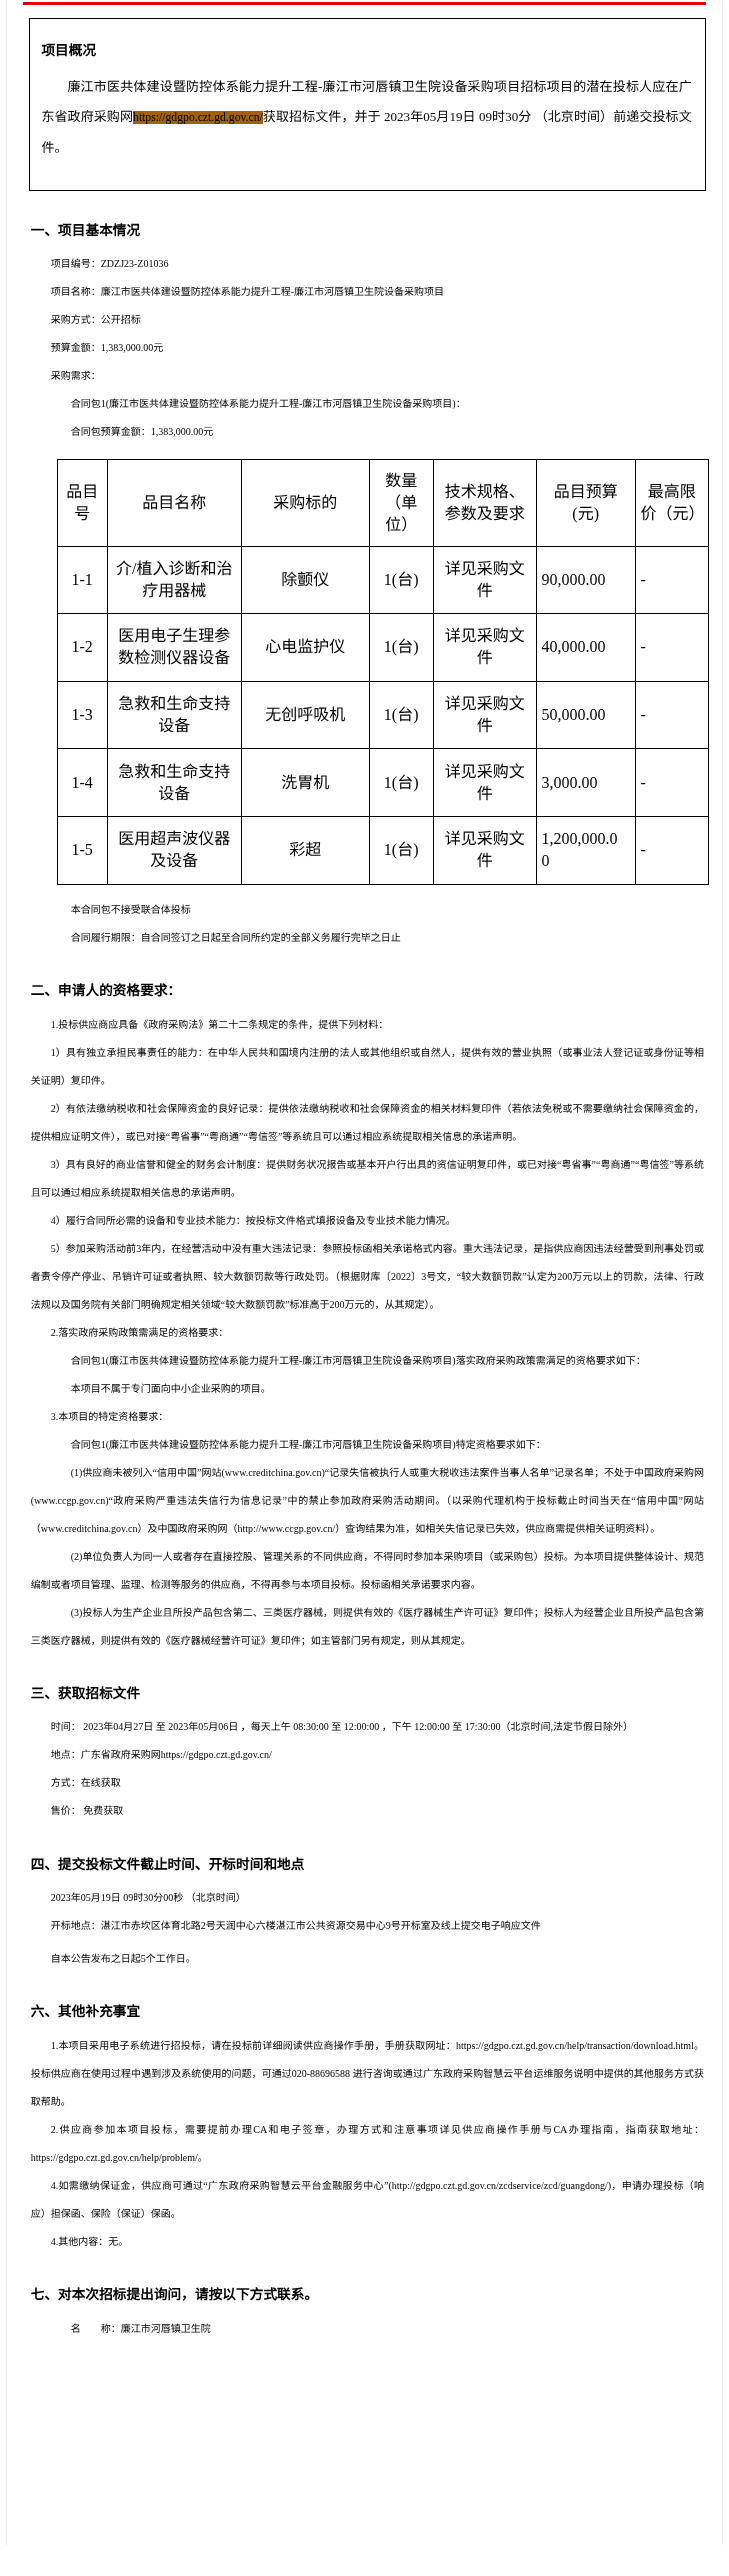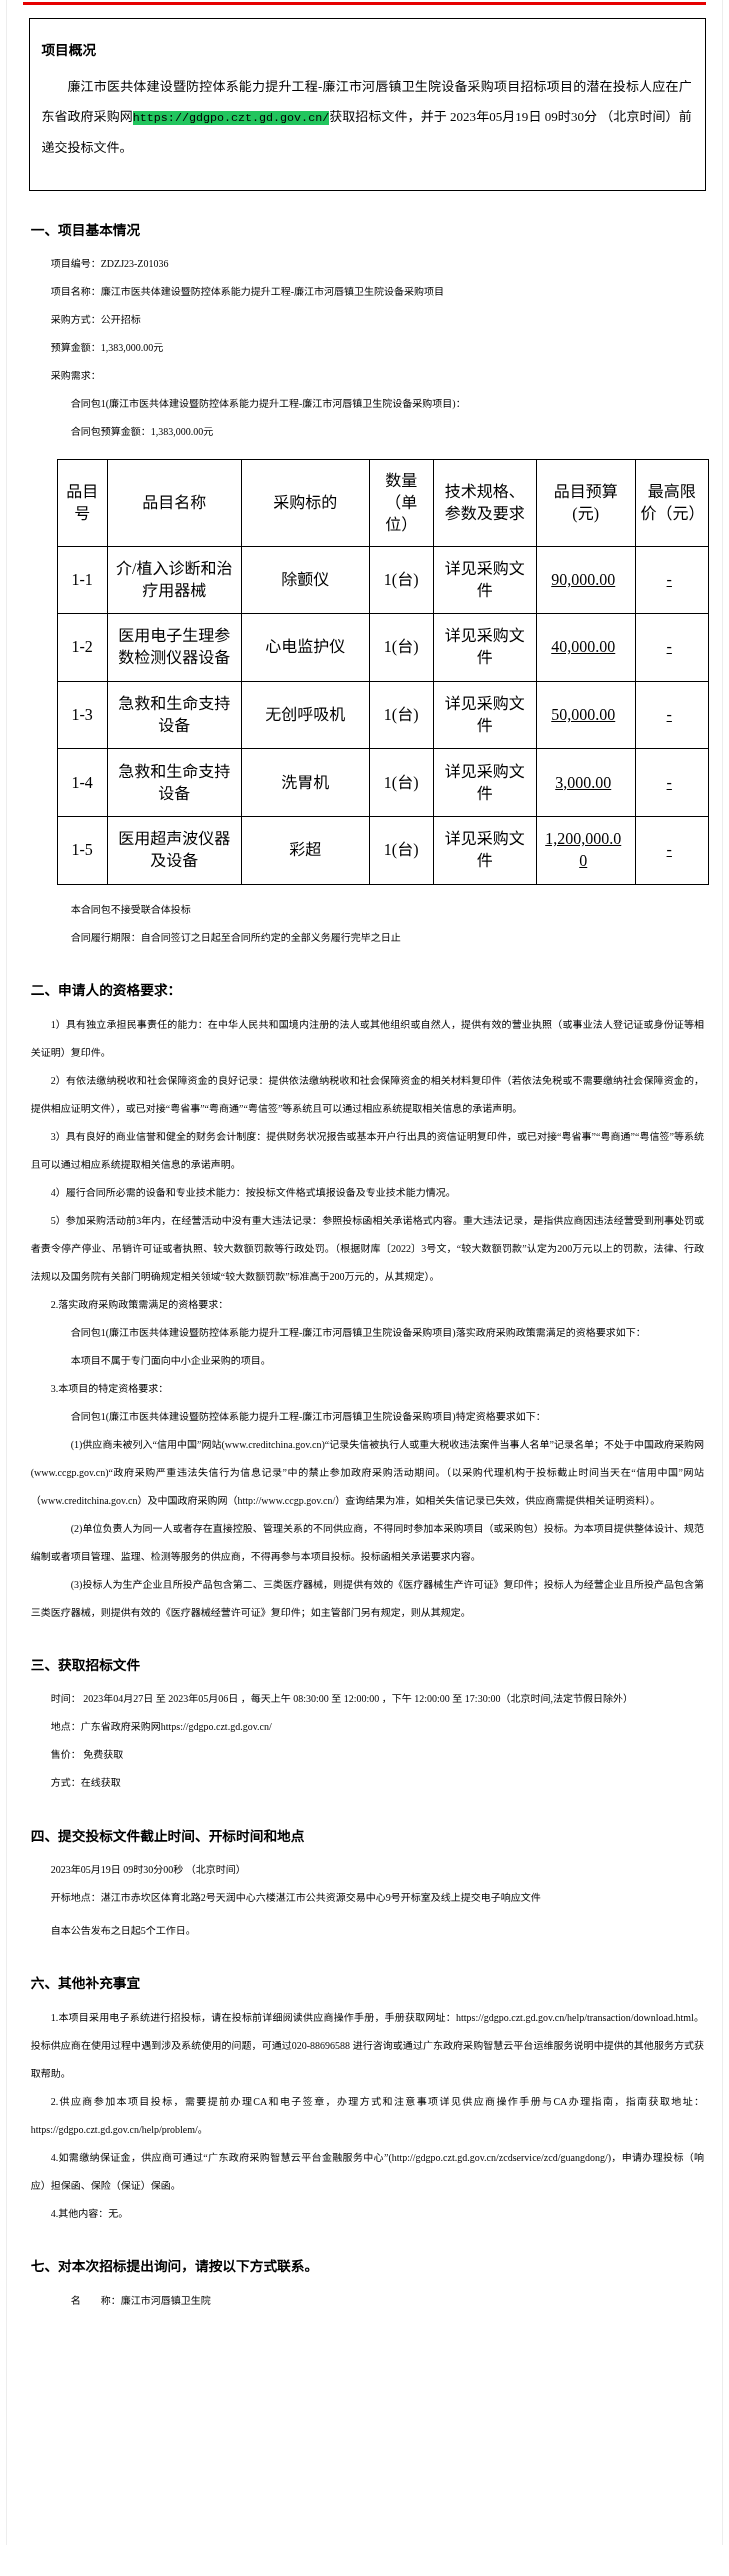--- a/index.html
+++ b/index.html
@@ -36,22 +36,22 @@
     margin:0;
   }
   .overview-text{
     margin:13px 0 0 0;
     font-size:13px;
     line-height:30px;
     text-indent:2em;
     text-align:justify;
   }
   .url-hl{
-    background:#22c55e;
-    font-family:Liberation Mono, monospace;
+    background:#a16207;
+    font-family:Liberation Serif, serif;
     font-size:11.7px;
   }
   
   .sec-heading{
     font-size:13.7px;
     font-weight:bold;
     margin:27.5px 0 11.3px 4px;
   }
   p.bp{
     margin:0 1.6px 0 4px;
@@ -74,21 +74,21 @@
   table.items th, table.items td{
     border:0.8px solid #000;
     padding:11.3px 4.8px;
     text-align:center;
     vertical-align:middle;
     line-height:22px;
     word-break:break-all;
     font-weight:normal;
   }
   table.items th{ padding:9.7px 4.8px; }
-  table.items td.num{ text-align:center; padding-right:9.7px;text-decoration:underline; }
+  table.items td.num{ text-align:left; padding-right:9.7px; }
 </style>
 </head>
 <body>
 
 <div class="sheet">
 
   <div class="topline" style="background: rgb(230, 0, 0);"></div>
 
   <div class="overview-box">
     <p class="overview-title">项目概况</p>
@@ -171,39 +171,40 @@
         <td class="num">1,200,000.00</td>
         <td class="num">-</td>
       </tr>
     </tbody>
   </table>
 
   <p class="bp ind4">本合同包不接受联合体投标</p>
   <p class="bp ind4">合同履行期限：自合同签订之日起至合同所约定的全部义务履行完毕之日止</p>
 
   <h2 class="sec-heading">二、申请人的资格要求：</h2>
+  <p class="bp gap-top">1.投标供应商应具备《政府采购法》第二十二条规定的条件，提供下列材料：</p>
   <p class="bp">1）具有独立承担民事责任的能力：在中华人民共和国境内注册的法人或其他组织或自然人，提供有效的营业执照（或事业法人登记证或身份证等相关证明）复印件。</p>
   <p class="bp">2）有依法缴纳税收和社会保障资金的良好记录：提供依法缴纳税收和社会保障资金的相关材料复印件（若依法免税或不需要缴纳社会保障资金的，提供相应证明文件），或已对接“粤省事”“粤商通”“粤信签”等系统且可以通过相应系统提取相关信息的承诺声明。</p>
   <p class="bp">3）具有良好的商业信誉和健全的财务会计制度：提供财务状况报告或基本开户行出具的资信证明复印件，或已对接“粤省事”“粤商通”“粤信签”等系统且可以通过相应系统提取相关信息的承诺声明。</p>
   <p class="bp">4）履行合同所必需的设备和专业技术能力：按投标文件格式填报设备及专业技术能力情况。</p>
   <p class="bp">5）参加采购活动前3年内，在经营活动中没有重大违法记录：参照投标函相关承诺格式内容。重大违法记录，是指供应商因违法经营受到刑事处罚或者责令停产停业、吊销许可证或者执照、较大数额罚款等行政处罚。（根据财库〔2022〕3号文，“较大数额罚款”认定为200万元以上的罚款，法律、行政法规以及国务院有关部门明确规定相关领域“较大数额罚款”标准高于200万元的，从其规定）。</p>
   <p class="bp">2.落实政府采购政策需满足的资格要求：</p>
   <p class="bp ind4">合同包1(廉江市医共体建设暨防控体系能力提升工程-廉江市河唇镇卫生院设备采购项目)落实政府采购政策需满足的资格要求如下：</p>
   <p class="bp ind4">本项目不属于专门面向中小企业采购的项目。</p>
   <p class="bp">3.本项目的特定资格要求：</p>
   <p class="bp ind4">合同包1(廉江市医共体建设暨防控体系能力提升工程-廉江市河唇镇卫生院设备采购项目)特定资格要求如下：</p>
   <p class="bp ind4">(1)供应商未被列入“信用中国”网站(www.creditchina.gov.cn)“记录失信被执行人或重大税收违法案件当事人名单”记录名单；不处于中国政府采购网(www.ccgp.gov.cn)“政府采购严重违法失信行为信息记录”中的禁止参加政府采购活动期间。（以采购代理机构于投标截止时间当天在“信用中国”网站（www.creditchina.gov.cn）及中国政府采购网（http://www.ccgp.gov.cn/）查询结果为准，如相关失信记录已失效，供应商需提供相关证明资料）。</p>
   <p class="bp ind4">(2)单位负责人为同一人或者存在直接控股、管理关系的不同供应商，不得同时参加本采购项目（或采购包）投标。为本项目提供整体设计、规范编制或者项目管理、监理、检测等服务的供应商，不得再参与本项目投标。投标函相关承诺要求内容。</p>
   <p class="bp ind4">(3)投标人为生产企业且所投产品包含第二、三类医疗器械，则提供有效的《医疗器械生产许可证》复印件；投标人为经营企业且所投产品包含第三类医疗器械，则提供有效的《医疗器械经营许可证》复印件；如主管部门另有规定，则从其规定。</p>
 
   <h2 class="sec-heading">三、获取招标文件</h2>
   <p class="bp gap-top">时间： 2023年04月27日 至 2023年05月06日 ，每天上午 08:30:00 至 12:00:00 ，下午 12:00:00 至 17:30:00（北京时间,法定节假日除外）</p>
   <p class="bp">地点：广东省政府采购网https://gdgpo.czt.gd.gov.cn/</p>
+  <p class="bp">方式：在线获取</p>
   <p class="bp">售价： 免费获取</p>
-  <p class="bp">方式：在线获取</p>
 
   <h2 class="sec-heading">四、提交投标文件截止时间、开标时间和地点</h2>
   <p class="bp gap-top">2023年05月19日 09时30分00秒 （北京时间）</p>
   <p class="bp">开标地点：湛江市赤坎区体育北路2号天润中心六楼湛江市公共资源交易中心9号开标室及线上提交电子响应文件</p>
 
   <p class="bp gap-top">自本公告发布之日起5个工作日。</p>
 
   <h2 class="sec-heading">六、其他补充事宜</h2>
   <p class="bp gap-top">1.本项目采用电子系统进行招投标，请在投标前详细阅读供应商操作手册，手册获取网址：https://gdgpo.czt.gd.gov.cn/help/transaction/download.html。投标供应商在使用过程中遇到涉及系统使用的问题，可通过020-88696588 进行咨询或通过广东政府采购智慧云平台运维服务说明中提供的其他服务方式获取帮助。</p>
   <p class="bp">2.供应商参加本项目投标，需要提前办理CA和电子签章，办理方式和注意事项详见供应商操作手册与CA办理指南，指南获取地址：https://gdgpo.czt.gd.gov.cn/help/problem/。</p>

